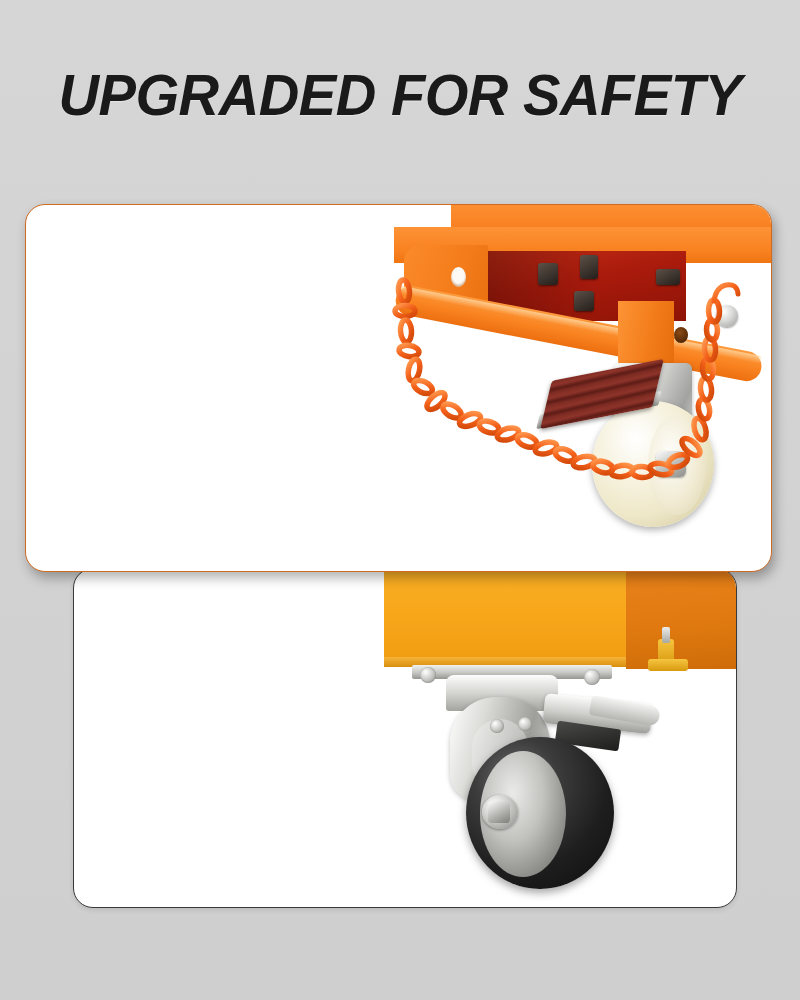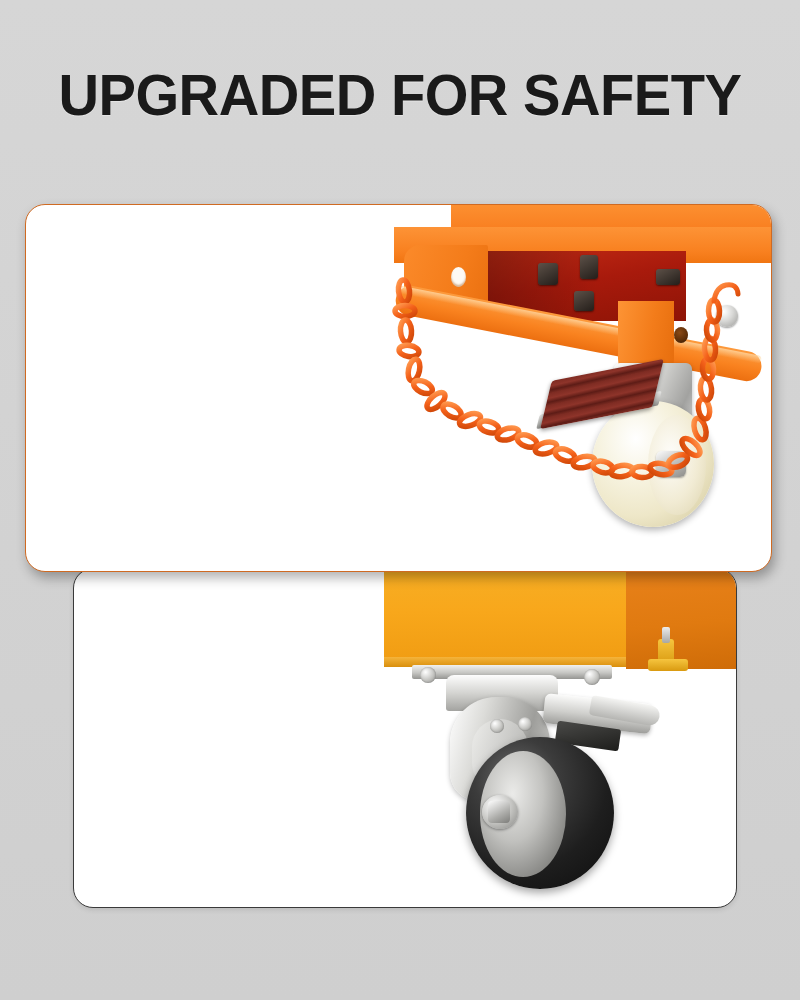--- a/index.html
+++ b/index.html
@@ -2,21 +2,21 @@
 <html><head>
 <meta charset="utf-8">
 <style>
   html,body{margin:0;padding:0;}
   body{
     width:800px;height:1000px;overflow:hidden;
     font-family:"Liberation Sans","DejaVu Sans",sans-serif;
     background:#d4d4d4;
     position:relative;
   }
-  #stage{position:absolute;inset:0;background:linear-gradient(180deg,#d6d6d6 0%,#d2d2d2 55%,#cfcfcf 100%);}
+  #stage{position:absolute;inset:0;background:linear-gradient(180deg,#d6d6d6 0%,#d2d2d2 55%,#cfcfcf 100%);font-style:italic;}
 
   
   #title{
     position:absolute;left:0;top:64px;width:800px;text-align:center;
     font-size:57px;line-height:62px;font-weight:700;color:#1a1a1a;
     letter-spacing:-0.5px;
     transform:scaleX(0.985);
     text-shadow:0 1px 0 rgba(255,255,255,.35);
     white-space:nowrap;
   }

